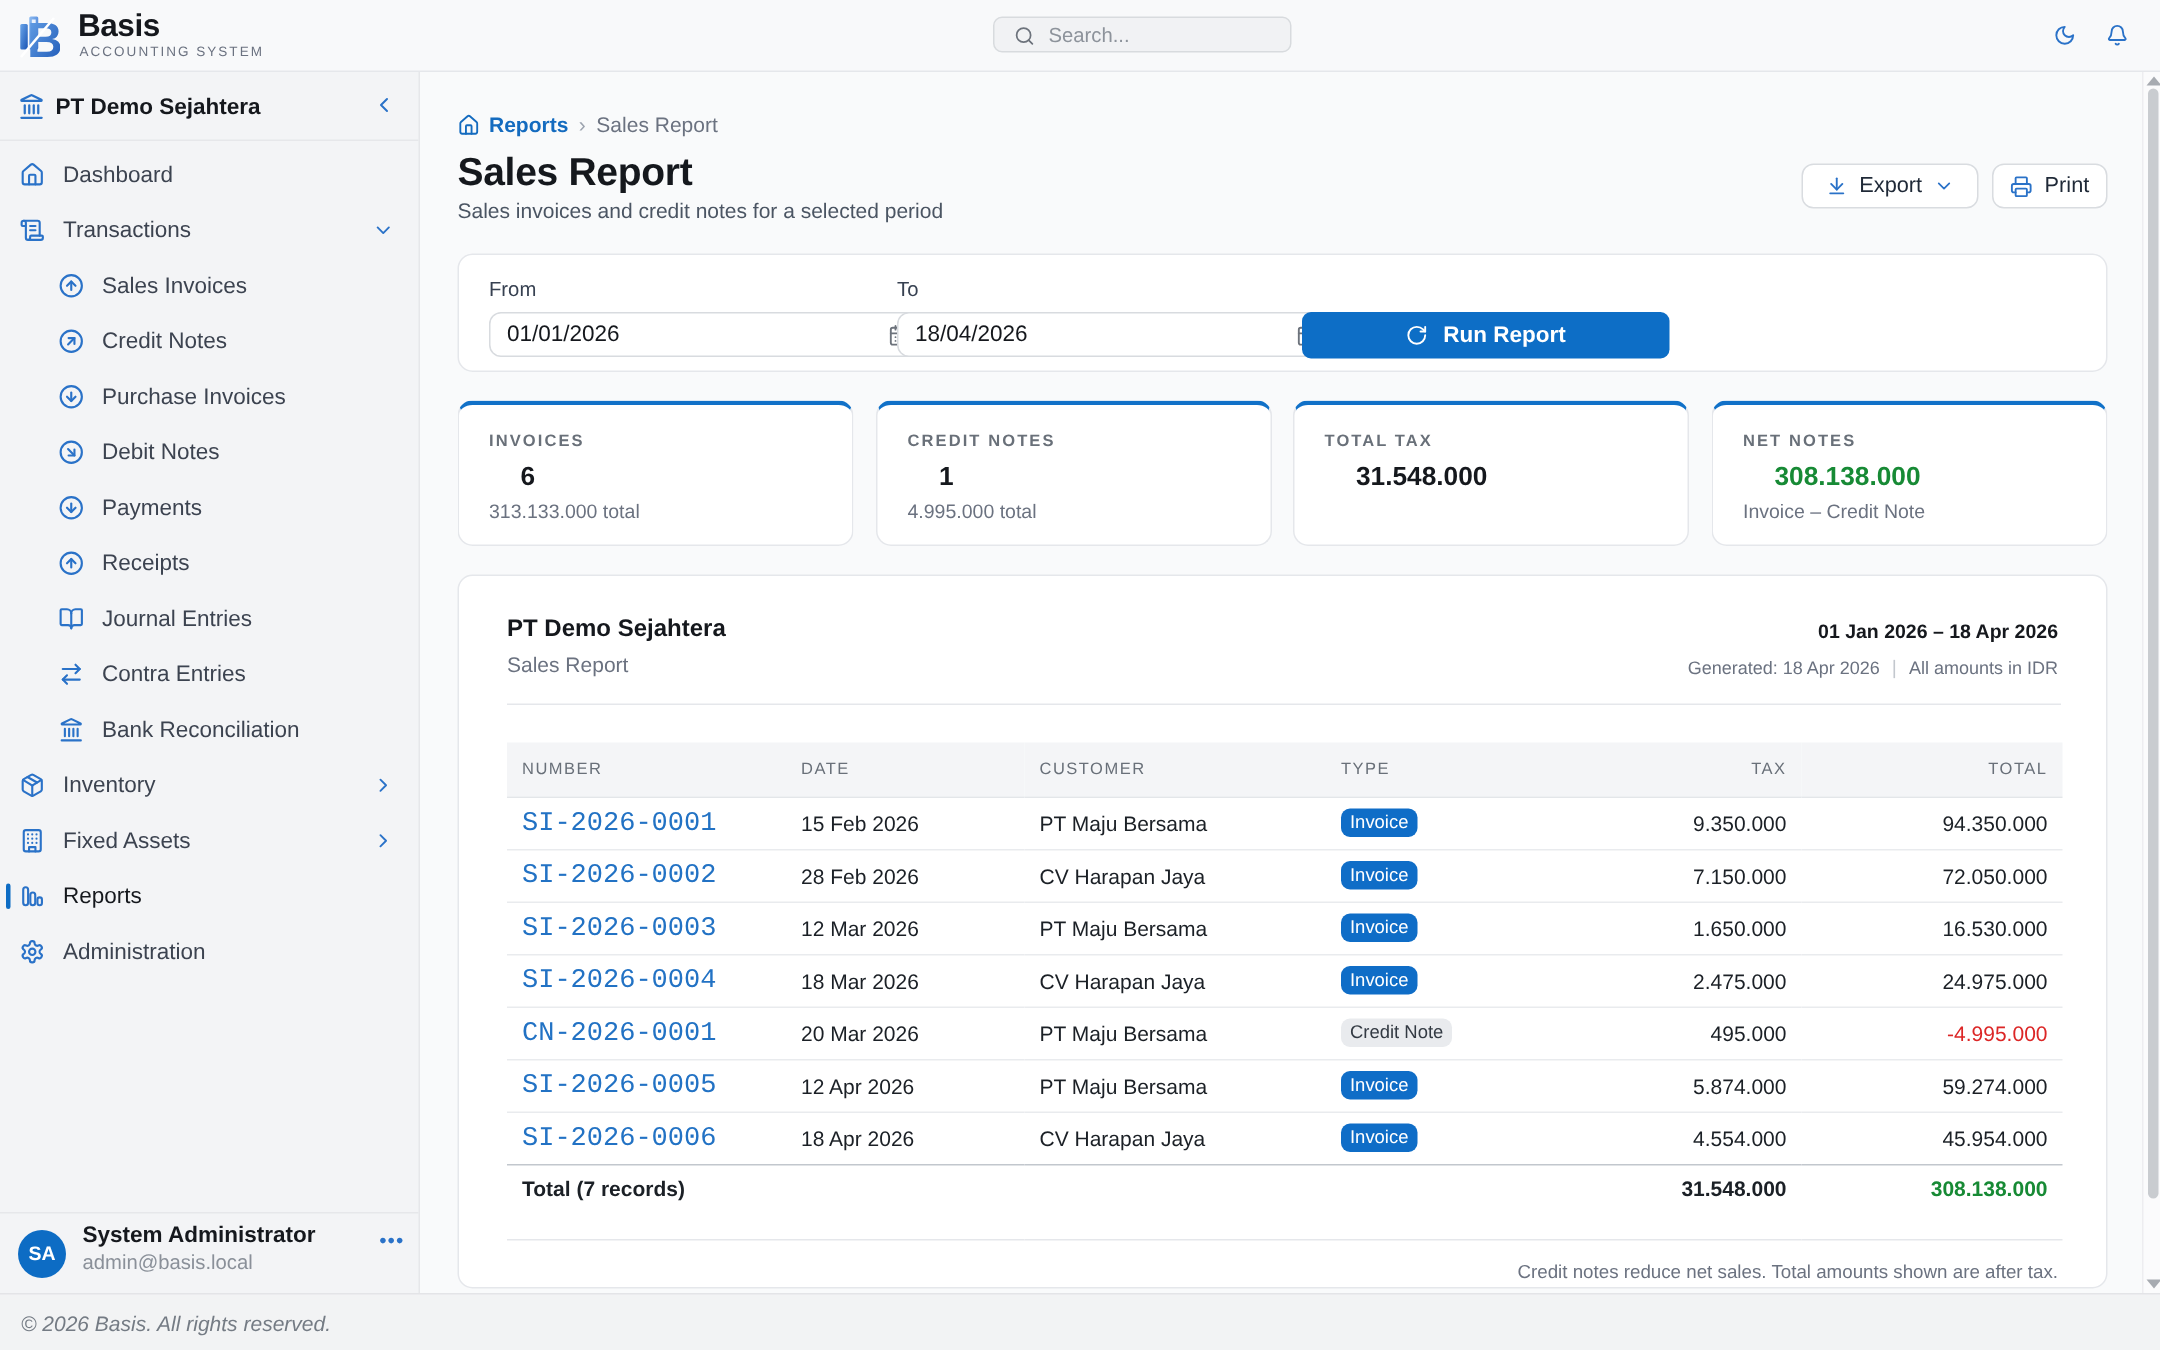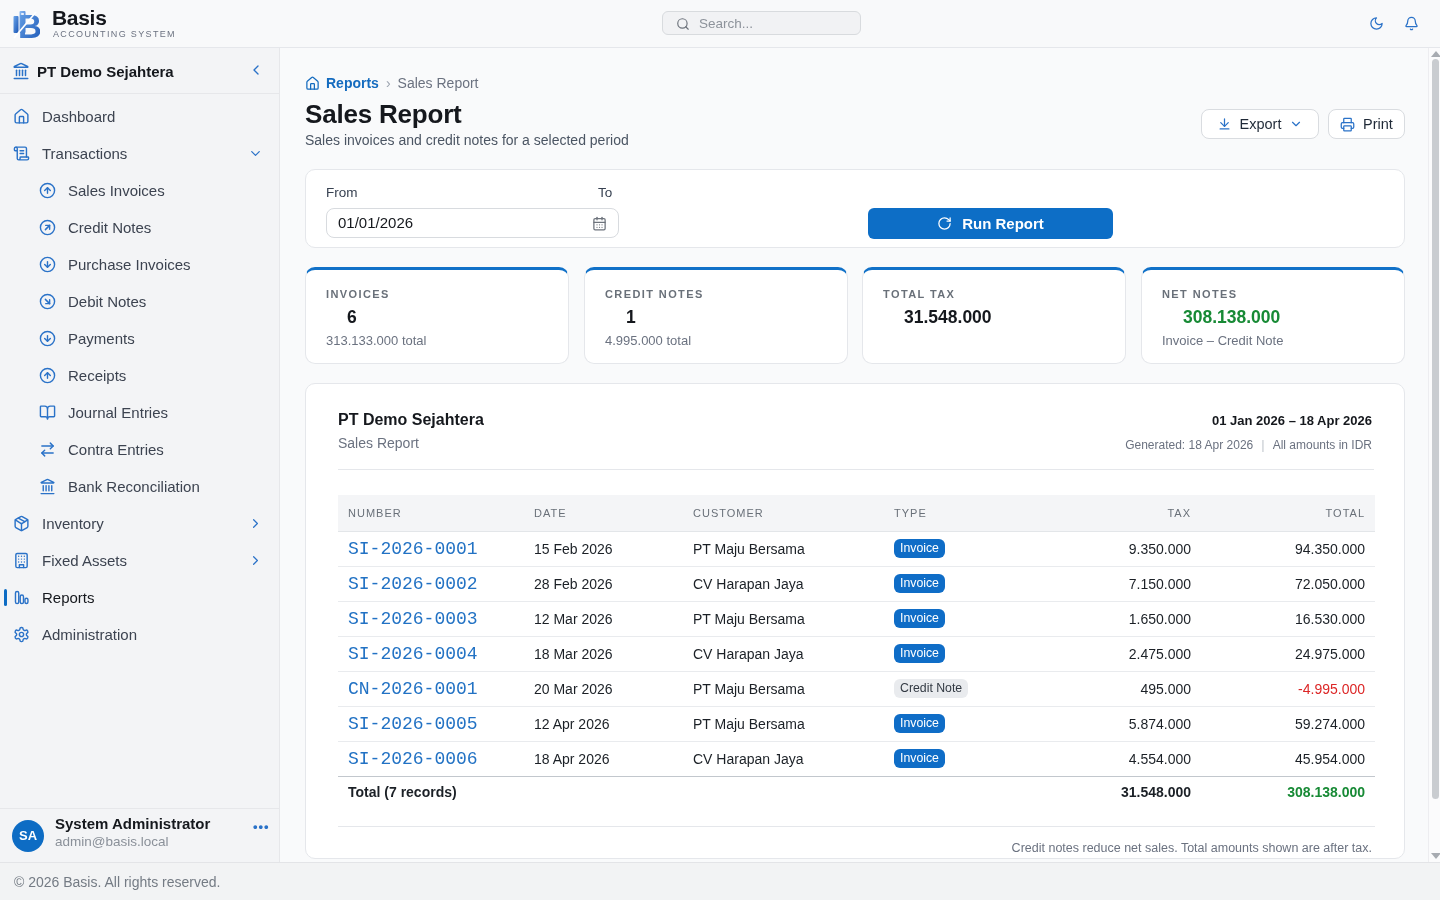--- a/index.html
+++ b/index.html
@@ -33,21 +33,21 @@
 .active-bar { position:absolute; left:4px; top:10px; width:3px; height:17px; background:#0d6cc4; border-radius:2px; }
 .nitem.nactive .ntext { color:#15181d; font-weight:500; }
 
 .userbox { position:absolute; left:0; top:760px; width:279px; height:54px; border-top:1px solid #e6e7ea; }
 .avatar { position:absolute; left:12px; top:11px; width:32px; height:32px; border-radius:50%; background:#0d6cc4; color:#fff; font-size:13px; font-weight:700; text-align:center; line-height:32px; }
 .uname { position:absolute; left:55px; top:6px; font-size:15px; font-weight:700; color:#15181d; }
 .umail { position:absolute; left:55px; top:25px; font-size:13.5px; color:#8a9099; }
 .udots { position:absolute; left:253px; top:10px; color:#2a72c8; font-size:13px; font-weight:700; letter-spacing:1px; }
 
 
-.footer { position:absolute; left:0; top:862px; width:1440px; height:38px; background:#f2f3f4; border-top:1px solid #e3e4e7; z-index:40; }
+.footer { position:absolute; left:0; top:862px; width:1440px; height:38px; background:#f2f3f4; border-top:1px solid #e3e4e7; z-index:40;font-style:italic; }
 .footer .fl { position:absolute; left:14px; top:11px; font-size:14px; color:#747b84; }
 .footer .fr { position:absolute; right:17px; top:12px; font-size:12.5px; color:#9ba1a8;margin-top:36px; }
 
 
 .sbtrack { position:absolute; left:1428px; top:48px; width:12px; height:814px; background:#fbfbfc; border-left:1px solid #ededf0; z-index:25; }
 .sbthumb { position:absolute; left:3px; top:11px; width:7px; height:740px; background:#c9ccd0; border-radius:4px; }
 .sbarr { position:absolute; left:2px; width:0; height:0; border-left:5px solid transparent; border-right:5px solid transparent; }
 
 
 .main { position:absolute; left:280px; top:48px; width:1148px; height:814px; }
@@ -330,20 +330,32 @@
           <rect width="18" height="18" x="3" y="4" rx="2"></rect>
           <path d="M3 10h18"></path>
           <path d="M8 14h.01"></path>
           <path d="M12 14h.01"></path>
           <path d="M16 14h.01"></path>
           <path d="M8 18h.01"></path>
           <path d="M12 18h.01"></path>
           <path d="M16 18h.01"></path>
         </svg></div>
     <div class="flabel" style="left:292px">To</div>
+    <div class="finput" style="left:292px">18/04/2026<svg class="ic" width="15" height="15" viewBox="0 0 24 24" style="stroke:#6d737c">
+          <path d="M8 2v4"></path>
+          <path d="M16 2v4"></path>
+          <rect width="18" height="18" x="3" y="4" rx="2"></rect>
+          <path d="M3 10h18"></path>
+          <path d="M8 14h.01"></path>
+          <path d="M12 14h.01"></path>
+          <path d="M16 14h.01"></path>
+          <path d="M8 18h.01"></path>
+          <path d="M12 18h.01"></path>
+          <path d="M16 18h.01"></path>
+        </svg></div>
     <div class="runbtn"><svg class="ic" width="15" height="15" viewBox="0 0 24 24" style="stroke:#fff">
           <path d="M21 12a9 9 0 1 1-9-9c2.52 0 4.93 1 6.74 2.74L21 8"></path>
           <path d="M21 3v5h-5"></path>
         </svg>Run Report</div>
   </div>
 
   <div class="scard" style="left:25px">
       <div class="slabel">INVOICES</div>
       <div class="sval">6</div>
       <div class="ssub">313.133.000 total</div>

